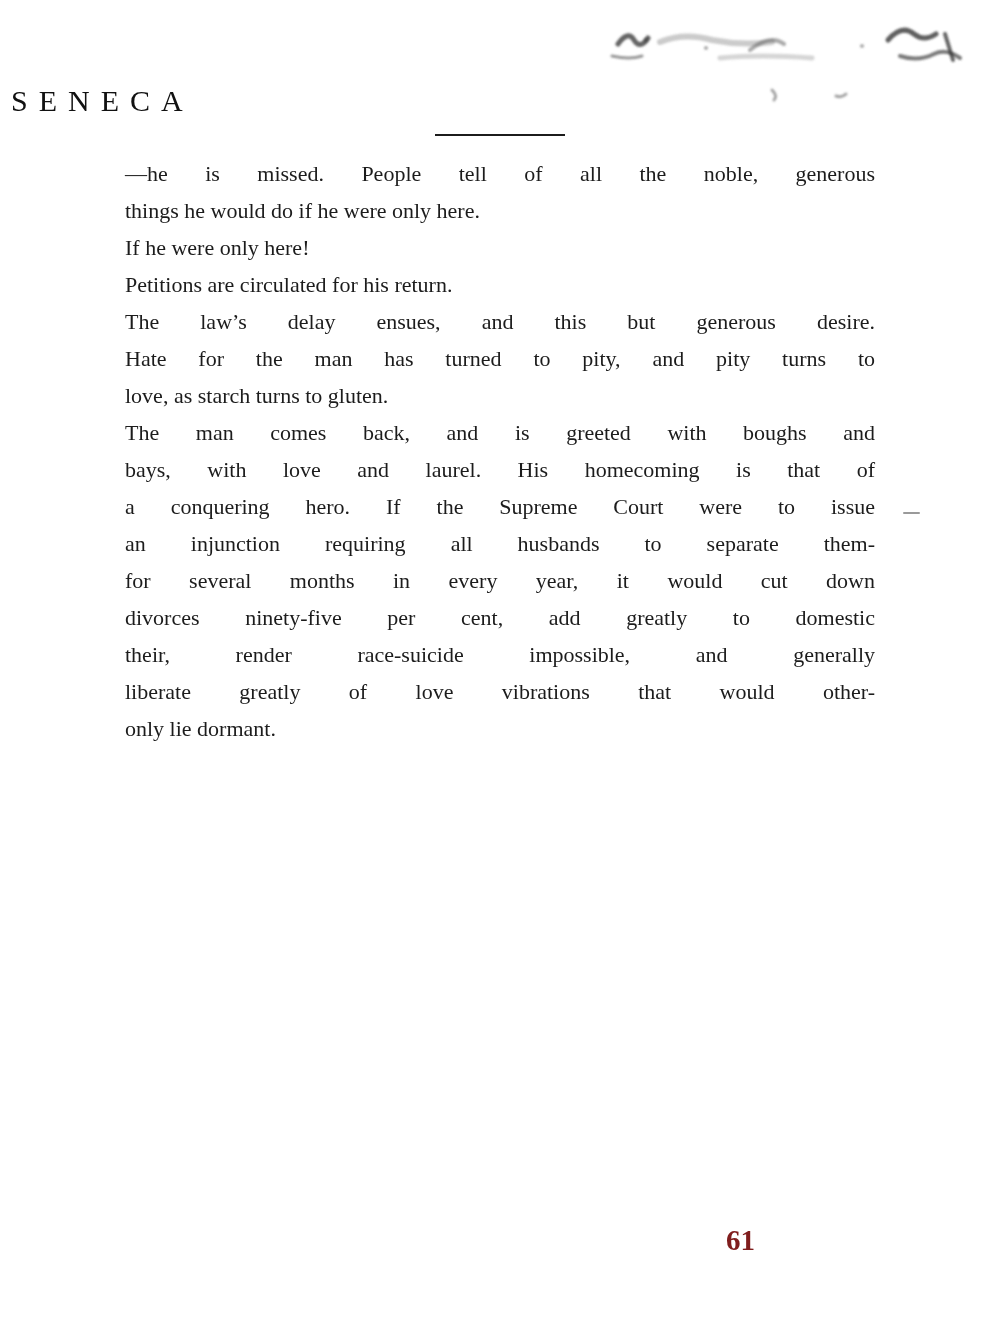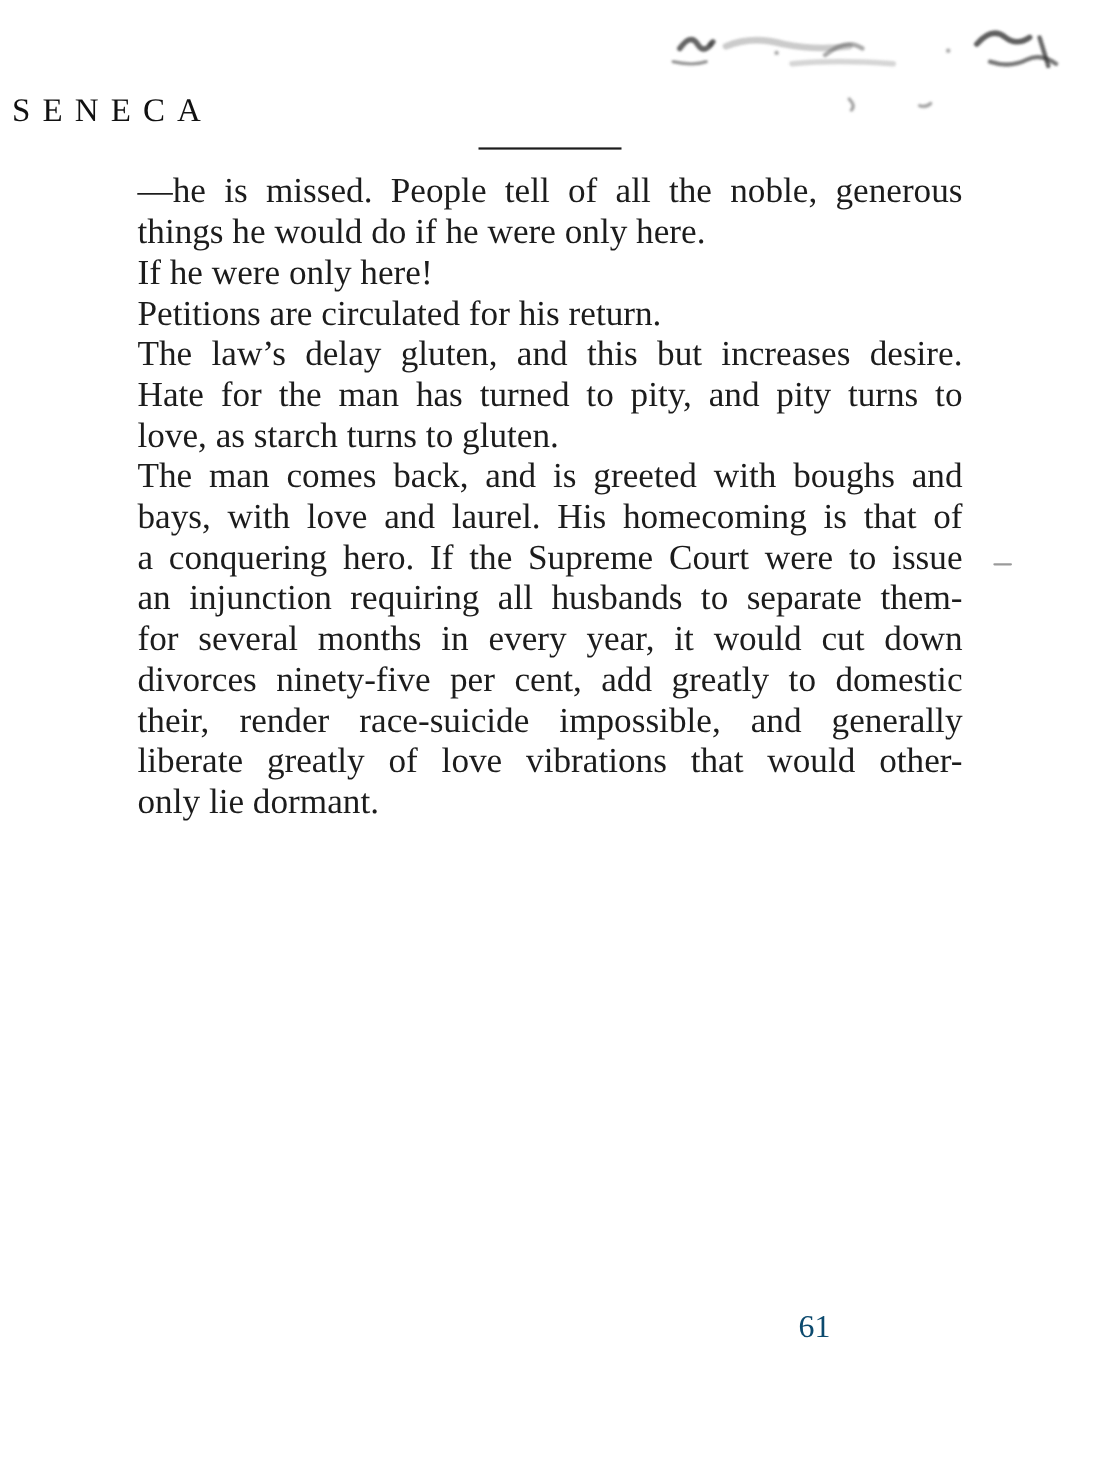--- a/index.html
+++ b/index.html
@@ -23,37 +23,38 @@
   }
   .title-rule {
     width: 130px;
     height: 2px;
     background: #1c1c1c;
     margin: 16px auto 0 auto;
   }
   .text-block {
     width: 750px;
     margin: 19px auto 0 auto;
-    font-size: 32px;
+    font-size: 22px;
     line-height: 37px;
   }
   .para { margin: 0; }
   .line {
     text-align: justify;
     text-align-last: justify;
   }
   .line.last {
     text-align-last: left;
   }
   .page-number {
     position: absolute;
     left: 726px;
-    top: 1190px;
+    top: 1224px;
     font-size: 29px;
-    color: #0c4a6e;
+    color: #7f1d1d;
+    font-weight: bold;
   }
   .margin-mark {
     position: absolute;
     left: 903px;
     top: 512px;
     width: 17px;
     height: 2px;
     background: #9a9a9a;
     border-radius: 1px;
   }
@@ -101,21 +102,21 @@
         <div class="line">—he is missed. People tell of all the noble, generous</div>
         <div class="line last">things he would do if he were only here.</div>
       </div>
       <div class="para">
         <div class="line last">If he were only here!</div>
       </div>
       <div class="para">
         <div class="line last">Petitions are circulated for his return.</div>
       </div>
       <div class="para">
-        <div class="line">The law’s delay gluten, and this but increases desire.</div>
+        <div class="line">The law’s delay ensues, and this but generous desire.</div>
         <div class="line">Hate for the man has turned to pity, and pity turns to</div>
         <div class="line last">love, as starch turns to gluten.</div>
       </div>
       <div class="para">
         <div class="line">The man comes back, and is greeted with boughs and</div>
         <div class="line">bays, with love and laurel. His homecoming is that of</div>
         <div class="line">a conquering hero. If the Supreme Court were to issue</div>
         <div class="line">an injunction requiring all husbands to separate them-</div>
         <div class="line">for several months in every year, it would cut down</div>
         <div class="line">divorces ninety-five per cent, add greatly to domestic</div>

